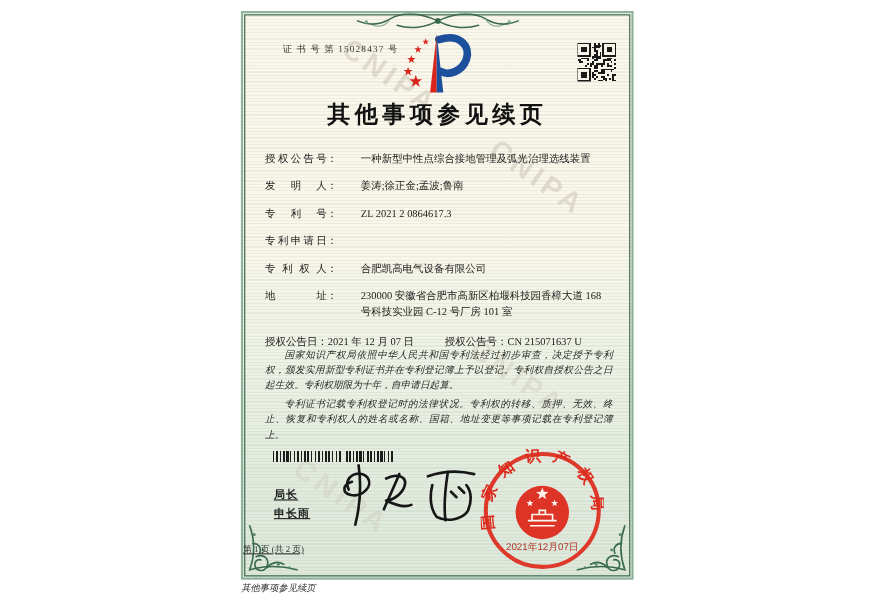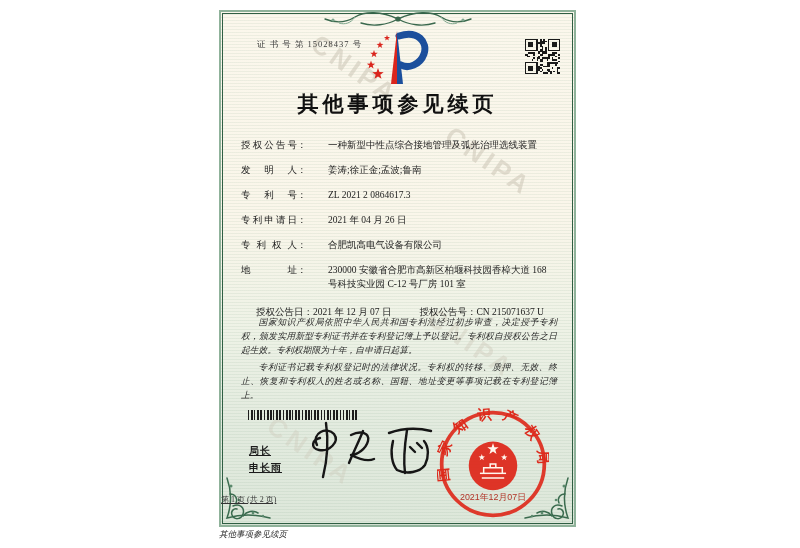--- a/index.html
+++ b/index.html
@@ -28,21 +28,21 @@
 
   .title { position:absolute; left:0; right:0; top:78px; text-align:center;
     font-size:21px; font-weight:bold; color:#111; letter-spacing:4px; }
 
   .fields { position:absolute; left:20px; right:16px; top:126px; font-size:9.5px; color:#222; }
   .frow { display:flex; align-items:flex-start; line-height:14px; margin-bottom:11px; }
   .f-label { display:inline-block; width:56px; text-align:justify; text-align-last:justify;
     flex:0 0 56px; }
   .f-colon { flex:0 0 10px; }
   .f-value { flex:1;margin-left:21px; }
-  .frow-double { display:flex; line-height:14px; margin-top:14px;margin-left:15px; }
+  .frow-double { display:flex; line-height:14px; margin-top:14px; }
   .gpair { white-space:nowrap; }
   .gpair + .gpair { margin-left:28px; }
 
   .paras { position:absolute; left:20px; right:17px; top:303px; font-size:8.8px;
     line-height:14px; color:#2a2a2a; font-style:italic; text-align:justify; }
   .paras p { text-indent:2em; }
   .paras p + p { margin-top:3px; }
 
   .barcode { position:absolute; left:27px; top:398px; width:110px; height:10px;
     background:repeating-linear-gradient(90deg,
@@ -274,21 +274,20 @@
         <span class="f-value">姜涛;徐正金;孟波;鲁南</span>
       </div>
       <div class="frow">
         <span class="f-label">专利号</span>
           <span class="f-colon">：</span>
         <span class="f-value">ZL 2021 2 0864617.3</span>
       </div>
       <div class="frow">
         <span class="f-label">专利申请日</span>
           <span class="f-colon">：</span>
-        <span class="f-value">2021 年 04 月 26 日</span>
       </div>
       <div class="frow">
         <span class="f-label">专利权人</span>
           <span class="f-colon">：</span>
         <span class="f-value">合肥凯高电气设备有限公司</span>
       </div>
       <div class="frow">
         <span class="f-label">地址</span>
           <span class="f-colon">：</span>
         <span class="f-value">230000 安徽省合肥市高新区柏堰科技园香樟大道 168 号科技实业园 C-12 号厂房 101 室</span>

